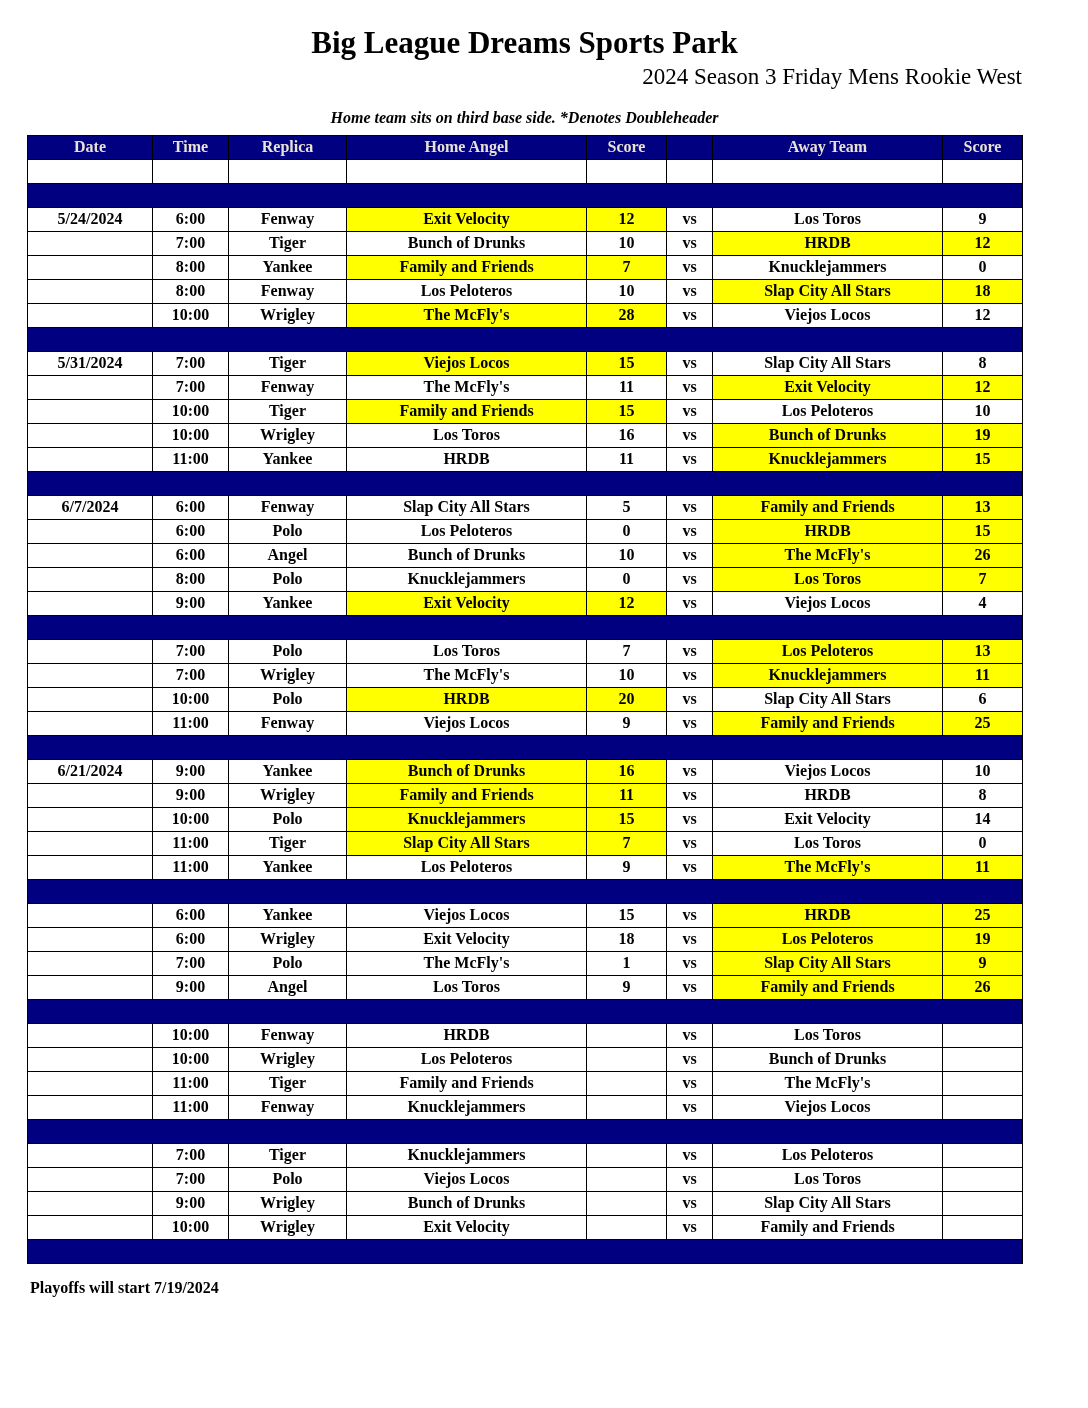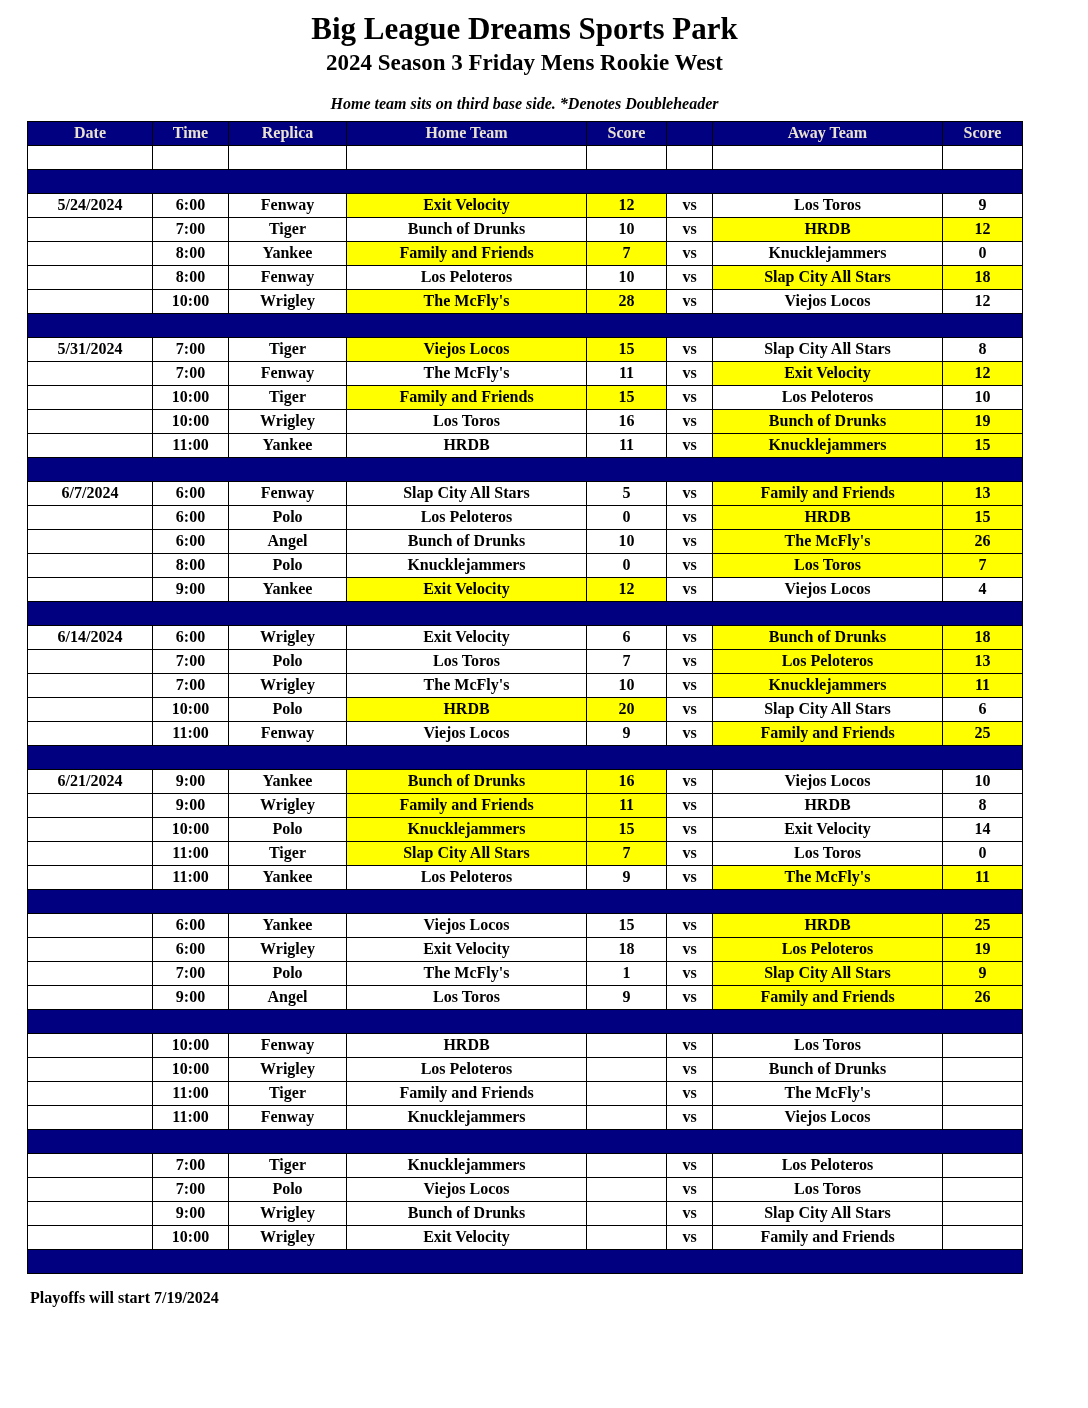--- a/index.html
+++ b/index.html
@@ -2,24 +2,24 @@
 <html><head>
 <meta charset="utf-8">
 <style>
   * { box-sizing: border-box; }
   html, body {
     margin: 0; padding: 0;
     width: 1088px; height: 1408px;
     background: #ffffff;
     font-family: "Liberation Serif", serif;
   }
-  .page { width: 1088px; padding-top: 12px; }
+  .page { width: 1088px; padding-top: 26px; }
   .header-block { width: 995px; margin-left: 27px; text-align: center; }
   .title { font-size: 31px; font-weight: bold; color: #000; line-height: 1.1; }
-  .subtitle { font-size: 23px; font-weight: bold; color: #000; margin-top: 4px; line-height: 1.1; }
+  .subtitle { font-size: 23px; font-weight: normal; color: #000; margin-top: 4px; line-height: 1.1; text-align: right; }
   .note { font-size: 16px; font-weight: bold; font-style: italic; color: #000; margin-top: 20px; line-height: 1.1; }
 
   table.schedule {
     border-collapse: collapse;
     table-layout: fixed;
     width: 995px;
     margin: 8px 0 8px 27px;
   }
   table.schedule th, table.schedule td {
     border: 1px solid #000;
@@ -70,21 +70,21 @@
       <col style="width:80px">
         <col style="width:46px">
         <col style="width:230px">
         <col style="width:80px">
     </colgroup>
     <thead>
       <tr>
         <th>Date</th>
         <th>Time</th>
         <th>Replica</th>
-        <th>Home Team</th>
+        <th>Home Angel</th>
         <th>Score</th>
         <th></th>
         <th>Away Team</th>
         <th>Score</th>
       </tr>
     </thead>
     <tbody>
         <tr>
           <td></td>
           <td></td>
@@ -251,30 +251,20 @@
           <td class="team win">Exit Velocity</td>
           <td class="score win">12</td>
           <td class="vs">vs</td>
           <td class="team">Viejos Locos</td>
           <td class="score">4</td>
         </tr>
         <tr class="sep-row">
           <td colspan="8"></td>
         </tr>
         <tr>
-          <td class="date">6/14/2024</td>
-          <td class="time">6:00</td>
-          <td class="replica">Wrigley</td>
-          <td class="team">Exit Velocity</td>
-          <td class="score">6</td>
-          <td class="vs">vs</td>
-          <td class="team win">Bunch of Drunks</td>
-          <td class="score win">18</td>
-        </tr>
-        <tr>
           <td class="date"></td>
           <td class="time">7:00</td>
           <td class="replica">Polo</td>
           <td class="team">Los Toros</td>
           <td class="score">7</td>
           <td class="vs">vs</td>
           <td class="team win">Los Peloteros</td>
           <td class="score win">13</td>
         </tr>
         <tr>

